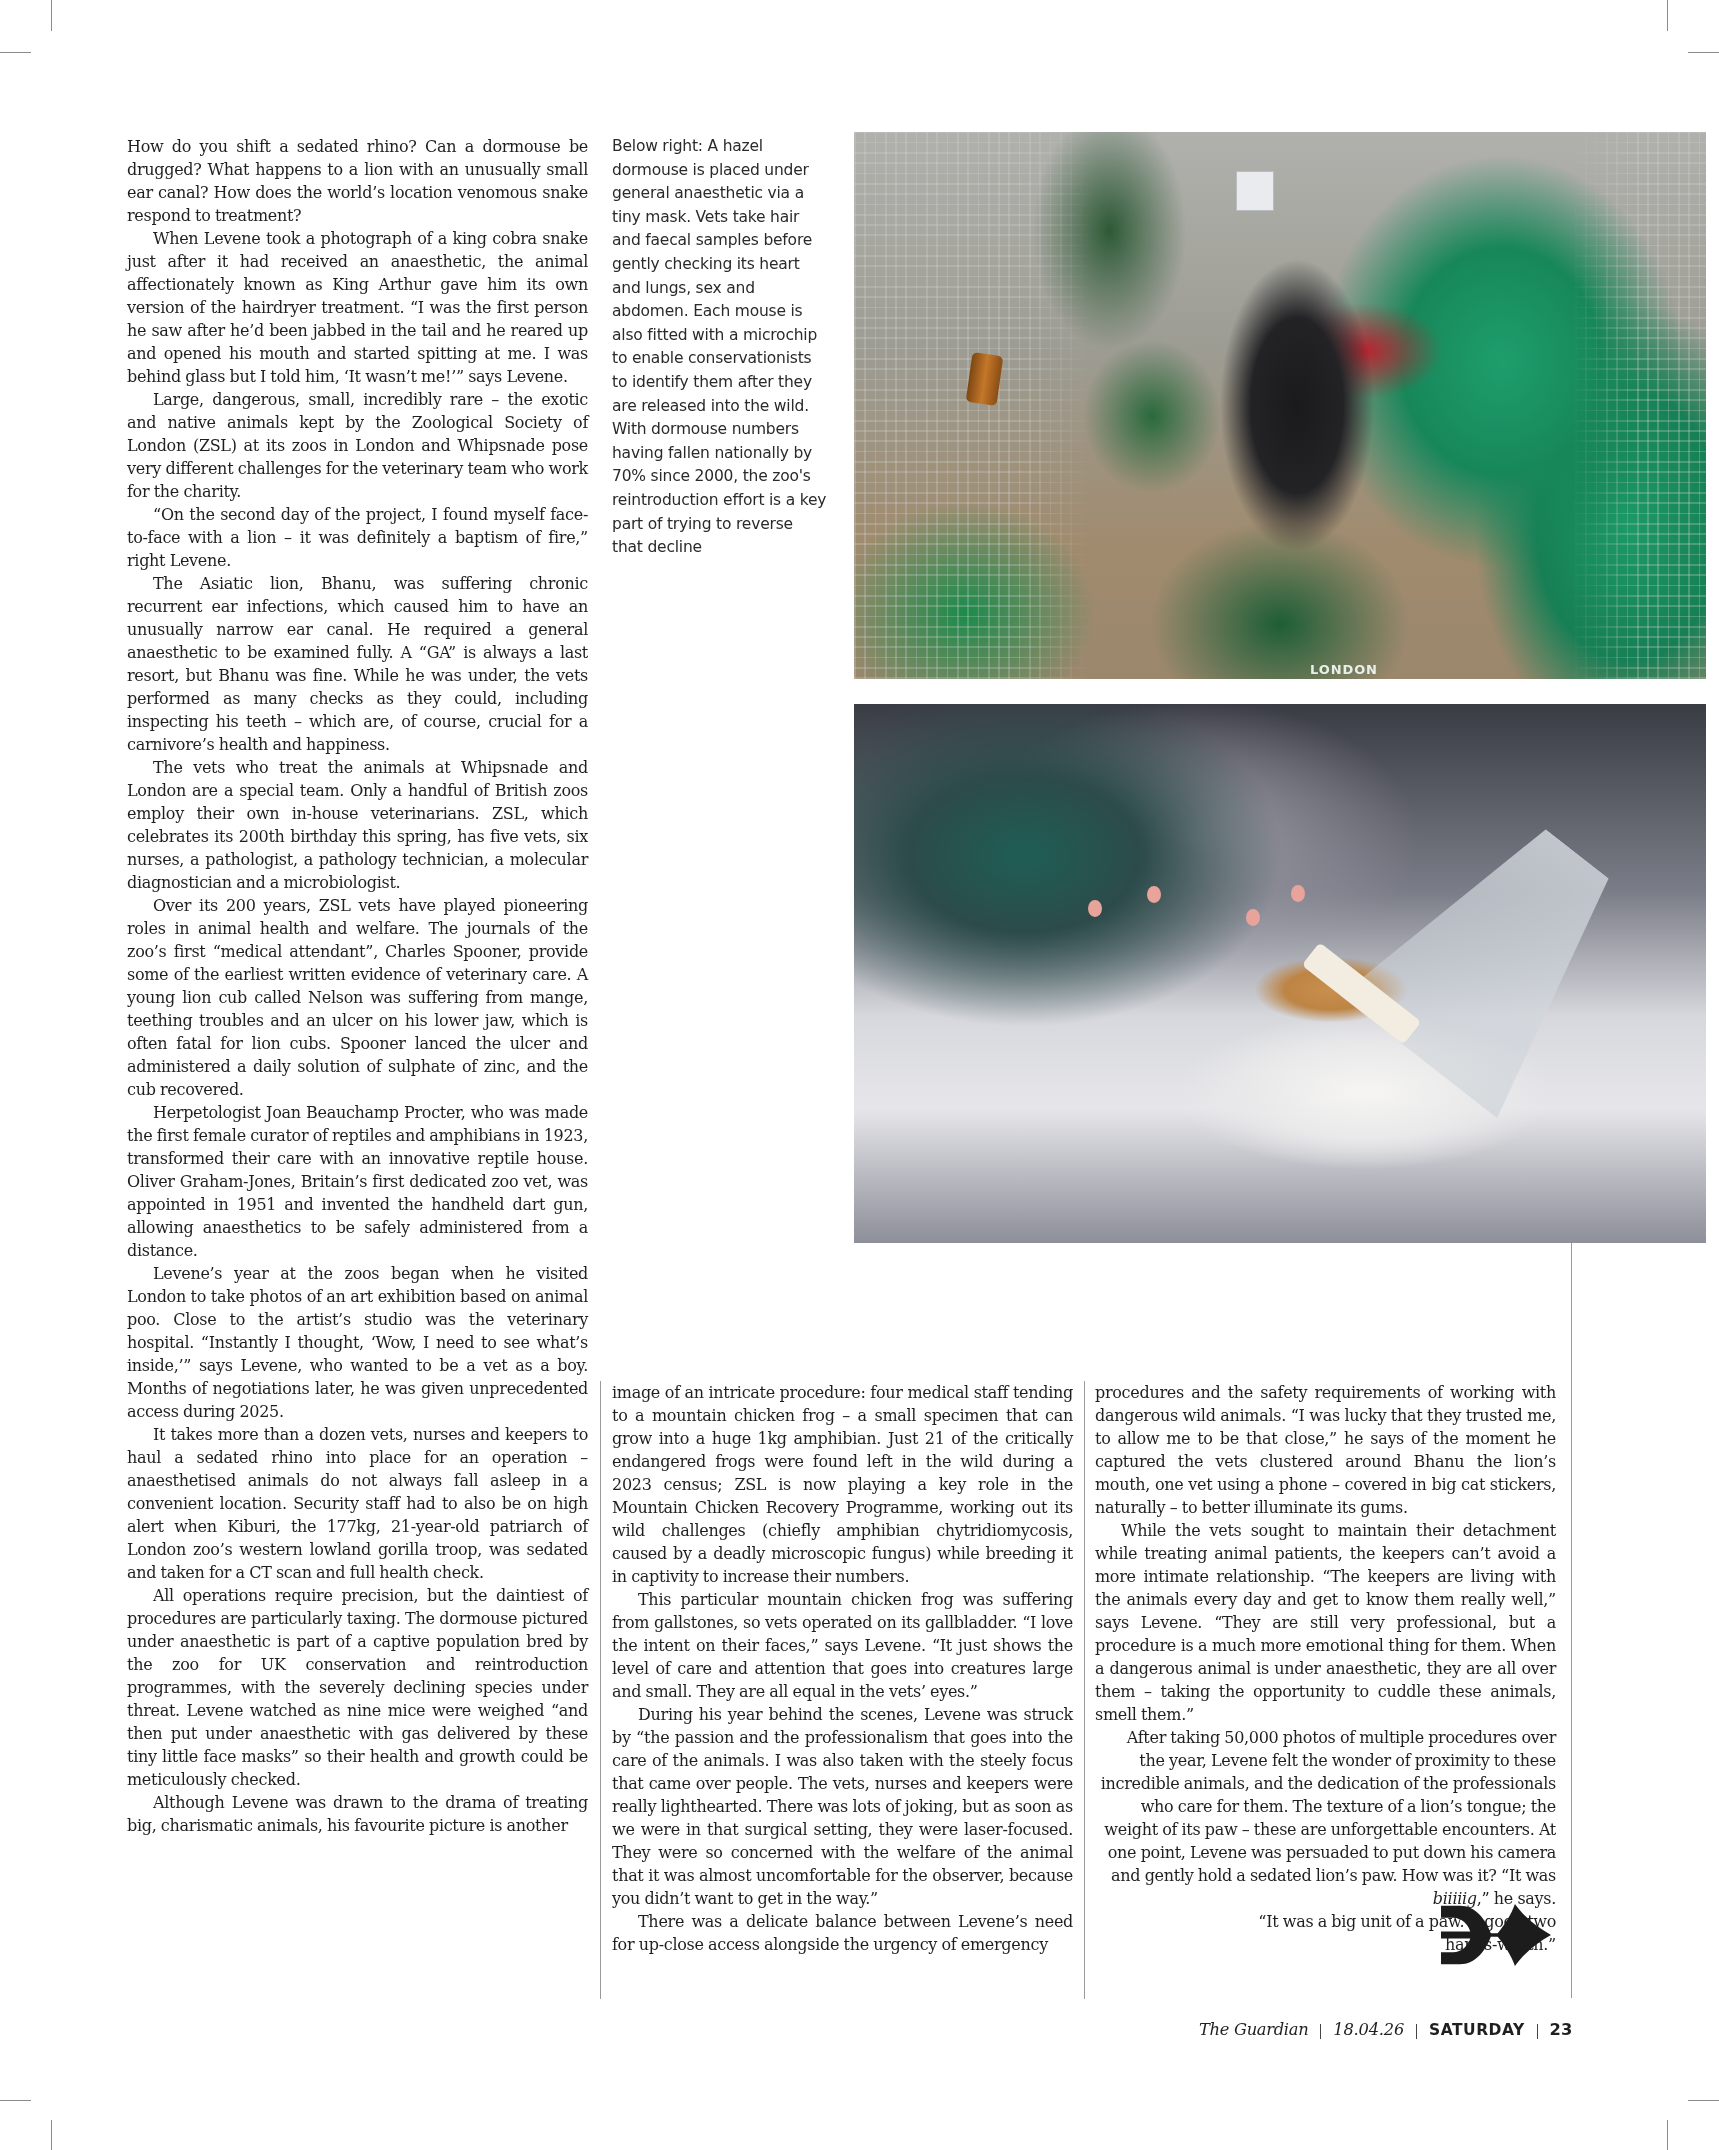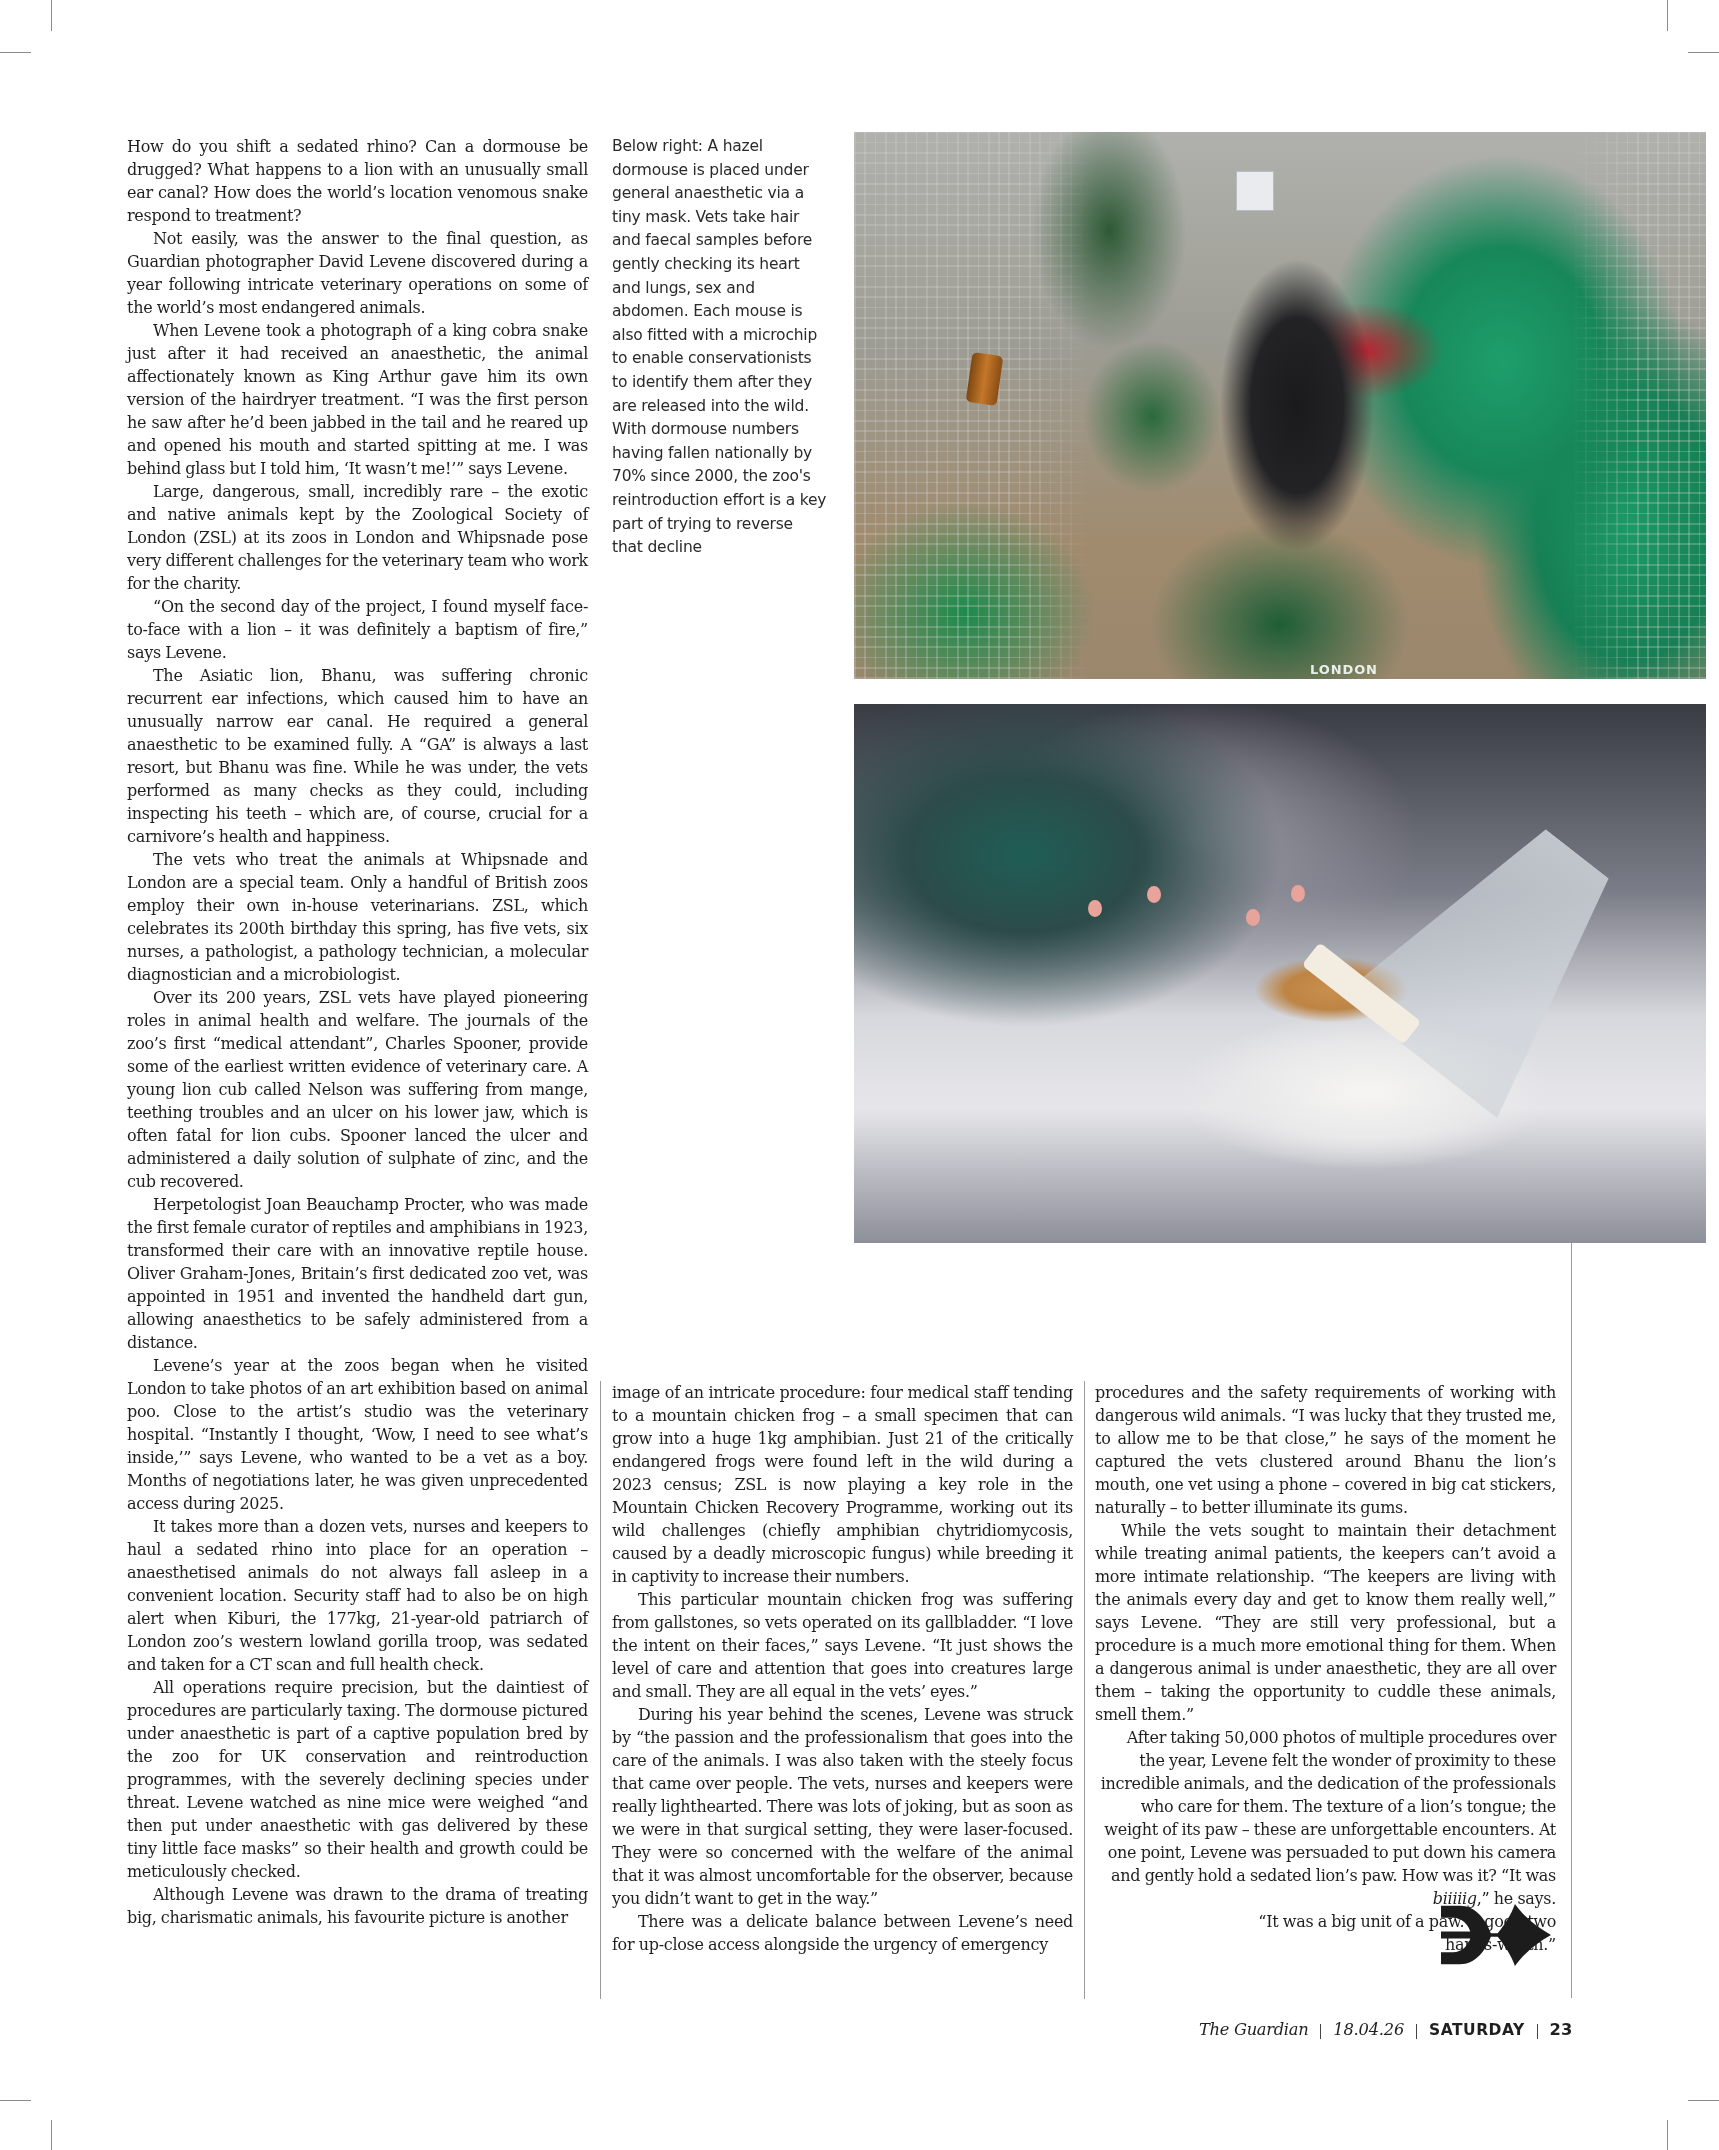--- a/index.html
+++ b/index.html
@@ -130,24 +130,23 @@
   <div class="crop h" style="left:0; top:52px;"></div>
   <div class="crop v" style="left:1667px; top:0;"></div>
   <div class="crop h" style="left:1688px; top:52px;"></div>
   <div class="crop h" style="left:0; top:2100px;"></div>
   <div class="crop v" style="left:51px; top:2120px;"></div>
   <div class="crop h" style="left:1688px; top:2100px;"></div>
   <div class="crop v" style="left:1667px; top:2120px;"></div>
 
   <div class="col" id="col-1">
     <p class="first">How do you shift a sedated rhino? Can a dormouse be drugged? What happens to a lion with an unusually small ear canal? How does the world’s location venomous snake respond to treatment?</p>
-    <p>Not easily, was the answer to the final question, as Guardian photographer David Levene discovered during a year following intricate veterinary operations on some of the world’s most endangered animals.</p>
     <p>When Levene took a photograph of a king cobra snake just after it had received an anaesthetic, the animal affectionately known as King Arthur gave him its own version of the hairdryer treatment. “I was the first person he saw after he’d been jabbed in the tail and he reared up and opened his mouth and started spitting at me. I was behind glass but I told him, ‘It wasn’t me!’” says Levene.</p>
     <p>Large, dangerous, small, incredibly rare – the exotic and native animals kept by the Zoological Society of London (ZSL) at its zoos in London and Whipsnade pose very different challenges for the veterinary team who work for the charity.</p>
-    <p>“On the second day of the project, I found myself face-to-face with a lion – it was definitely a baptism of fire,” says Levene.</p>
+    <p>“On the second day of the project, I found myself face-to-face with a lion – it was definitely a baptism of fire,” right Levene.</p>
     <p>The Asiatic lion, Bhanu, was suffering chronic recurrent ear infections, which caused him to have an unusually narrow ear canal. He required a general anaesthetic to be examined fully. A “GA” is always a last resort, but Bhanu was fine. While he was under, the vets performed as many checks as they could, including inspecting his teeth – which are, of course, crucial for a carnivore’s health and happiness.</p>
     <p>The vets who treat the animals at Whipsnade and London are a special team. Only a handful of British zoos employ their own in-house veterinarians. ZSL, which celebrates its 200th birthday this spring, has five vets, six nurses, a pathologist, a pathology technician, a molecular diagnostician and a microbiologist.</p>
     <p>Over its 200 years, ZSL vets have played pioneering roles in animal health and welfare. The journals of the zoo’s first “medical attendant”, Charles Spooner, provide some of the earliest written evidence of veterinary care. A young lion cub called Nelson was suffering from mange, teething troubles and an ulcer on his lower jaw, which is often fatal for lion cubs. Spooner lanced the ulcer and administered a daily solution of sulphate of zinc, and the cub recovered.</p>
     <p>Herpetologist Joan Beauchamp Procter, who was made the first female curator of reptiles and amphibians in 1923, transformed their care with an innovative reptile house. Oliver Graham-Jones, Britain’s first dedicated zoo vet, was appointed in 1951 and invented the handheld dart gun, allowing anaesthetics to be safely administered from a distance.</p>
     <p>Levene’s year at the zoos began when he visited London to take photos of an art exhibition based on animal poo. Close to the artist’s studio was the veterinary hospital. “Instantly I thought, ‘Wow, I need to see what’s inside,’” says Levene, who wanted to be a vet as a boy. Months of negotiations later, he was given unprecedented access during 2025.</p>
     <p>It takes more than a dozen vets, nurses and keepers to haul a sedated rhino into place for an operation – anaesthetised animals do not always fall asleep in a convenient location. Security staff had to also be on high alert when Kiburi, the 177kg, 21-year-old patriarch of London zoo’s western lowland gorilla troop, was sedated and taken for a CT scan and full health check.</p>
     <p>All operations require precision, but the daintiest of procedures are particularly taxing. The dormouse pictured under anaesthetic is part of a captive population bred by the zoo for UK conservation and reintroduction programmes, with the severely declining species under threat. Levene watched as nine mice were weighed “and then put under anaesthetic with gas delivered by these tiny little face masks” so their health and growth could be meticulously checked.</p>
     <p>Although Levene was drawn to the drama of treating big, charismatic animals, his favourite picture is another</p>
   </div>
 

